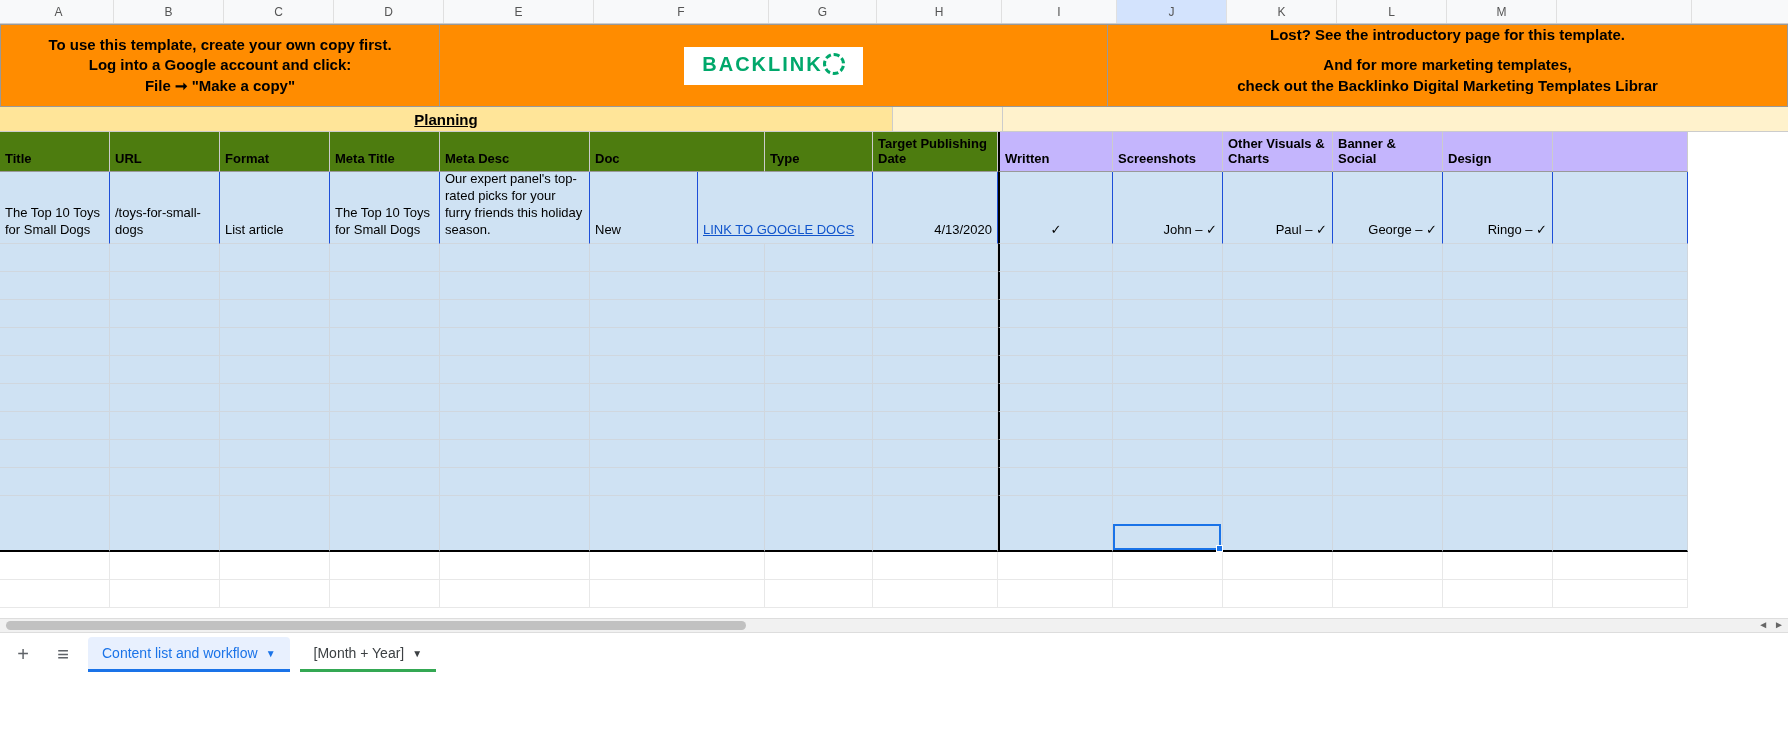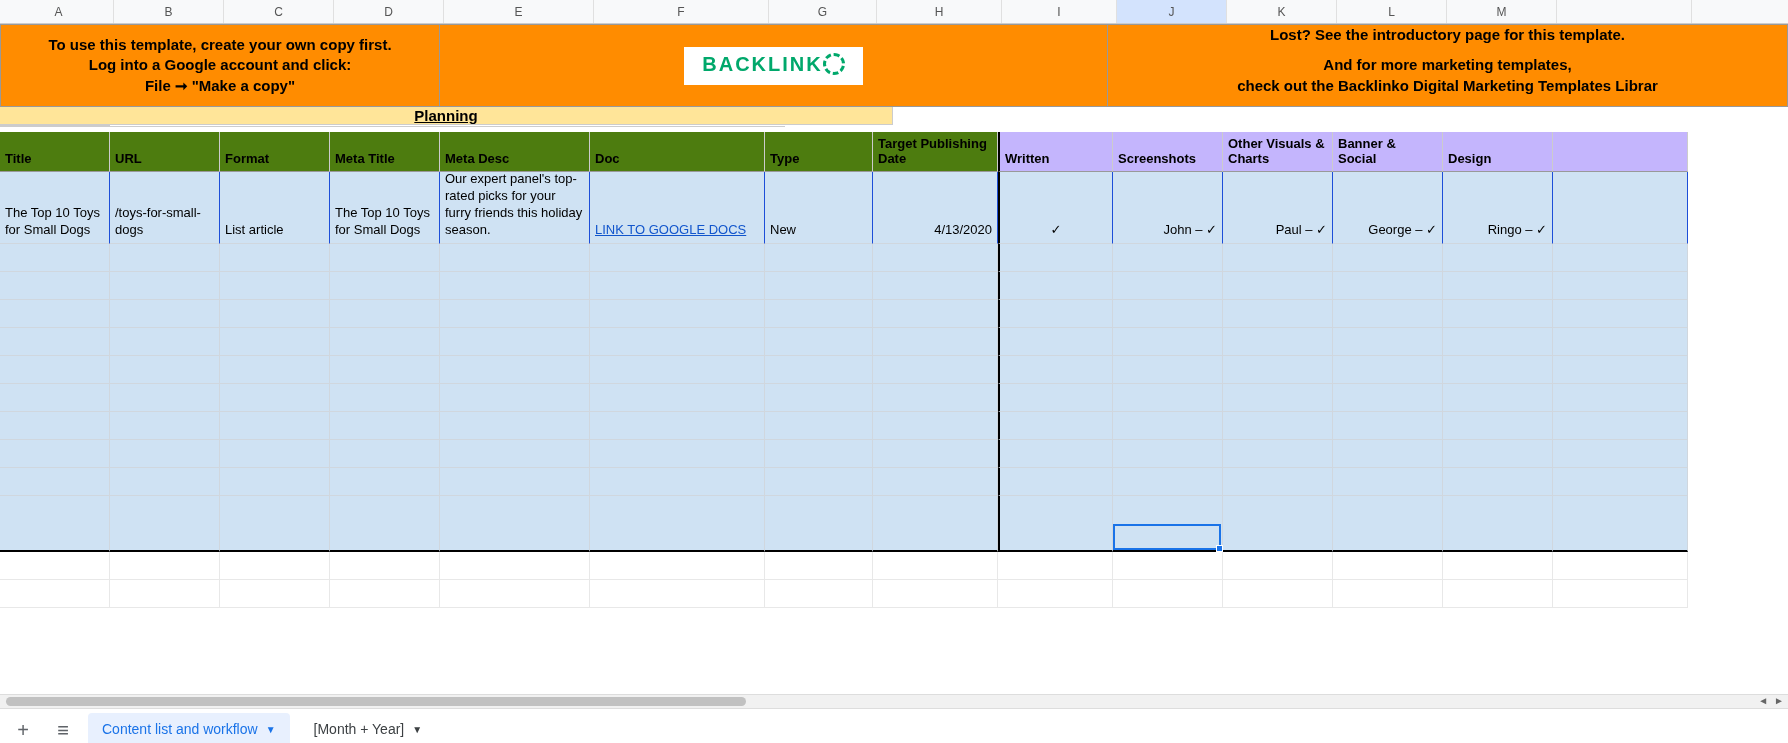--- a/index.html
+++ b/index.html
@@ -3,36 +3,36 @@
 <meta charset="utf-8">
 <style>
 * { box-sizing: border-box; margin: 0; padding: 0; }
 body { font-family: Arial, sans-serif; font-size: 13px; color: #000; background: #fff; overflow: hidden; width: 1788px; height: 743px; position: relative; }
 
 .col-headers { display: flex; height: 24px; background: #f8f9fa; border-bottom: 1px solid #ccc; }
 .row-num-spacer { width: 4px; flex-shrink: 0; }
 .col-header { text-align: center; font-size: 12px; color: #555; line-height: 24px; border-right: 1px solid #e0e0e0; flex-shrink: 0; }
 .col-header.selected { background: #d3e3fd; }
 
-.grid-area { position: relative; height: 670px; overflow: hidden; }
+.grid-area { position: relative; height: 594px; overflow: hidden; }
 
 
 .cA { width: 110px; } .cB { width: 110px; } .cC { width: 110px; } .cD { width: 110px; }
 .cE { width: 150px; } .cF { width: 175px; } .cG { width: 108px; } .cH { width: 125px; }
 .cI { width: 115px; } .cJ { width: 110px; } .cK { width: 110px; } .cL { width: 110px; }
 .cM { width: 110px; } .cN { width: 135px; }
 
 .banner-row { display: flex; height: 83px; }
 .banner-left { width: 440px; background: #ff8c00; border: 1px solid #999; display: flex; align-items: center; justify-content: center; text-align: center; font-weight: bold; font-size: 15px; line-height: 1.35; }
 .banner-mid { width: 668px; background: #ff8c00; border: 1px solid #999; border-left: none; display: flex; align-items: center; justify-content: center; }
 .logo-box { background: #fff; padding: 6px 18px; font-size: 20px; font-weight: bold; letter-spacing: 2px; color: #00a86b; font-family: Arial, sans-serif; }
 .logo-o { display: inline-block; width: 22px; height: 22px; border: 3px dashed #00a86b; border-radius: 50%; vertical-align: middle; margin-bottom: 4px; }
 .banner-right { width: 680px; background: #ff8c00; border: 1px solid #999; border-left: none; display: flex; flex-direction: column; align-items: center; justify-content: flex-start; text-align: center; font-weight: bold; font-size: 15px; line-height: 1.35; }
 
-.section-row { display: flex; height: 25px; flex-direction: column; }
+.section-row { display: flex; height: 25px; }
 .section-left { width: 893px; background: #ffe599; border-right: 1px solid #ccc; border-bottom: 1px solid #ccc; display: flex; align-items: center; justify-content: center; font-weight: bold; font-size: 15px; text-decoration: underline; }
 .section-right-split1 { width: 110px; background: #fff2cc; border-right: 1px solid #ccc; border-bottom: 1px solid #ccc; }
 .section-right-rest { width: 785px; background: #fff2cc; border-bottom: 1px solid #ccc; }
 
 .header-row { display: flex; height: 40px; }
 .hcell { background: #4d7c0f; border-right: 1px solid #ccc; border-bottom: 1px solid #999; padding: 4px 5px; font-weight: bold; font-size: 13px; display: flex; align-items: flex-end; flex-shrink: 0; line-height: 1.2; }
 .hcell.light { background: #c4b5fd; }
 .hcell.thick-left { border-left: 2px solid #000; }
 
 .data-row { display: flex; height: 72px; }
@@ -132,24 +132,24 @@
     <div class="hcell light cM">Design</div>
     <div class="hcell light cN"></div>
   </div>
 
   <div class="data-row">
     <div class="dcell cA">The Top 10 Toys for Small Dogs</div>
     <div class="dcell cB">/toys-for-small-dogs</div>
     <div class="dcell cC">List article</div>
     <div class="dcell cD">The Top 10 Toys for Small Dogs</div>
     <div class="dcell cE">Our expert panel's top-rated picks for your furry friends this holiday season.</div>
+    <div class="dcell cG">New</div>
     <div class="dcell cF">
         <a href="#">LINK TO GOOGLE DOCS</a>
       </div>
-    <div class="dcell cG">New</div>
     <div class="dcell cH rt">4/13/2020</div>
     <div class="dcell cI ctr thick-left check">✓</div>
     <div class="dcell cJ rt check">John – ✓</div>
     <div class="dcell cK rt check">Paul – ✓</div>
     <div class="dcell cL rt check">George –  ✓</div>
     <div class="dcell cM rt check">Ringo – ✓</div>
     <div class="dcell cN"></div>
   </div>
 
   <div class="empty-row">

